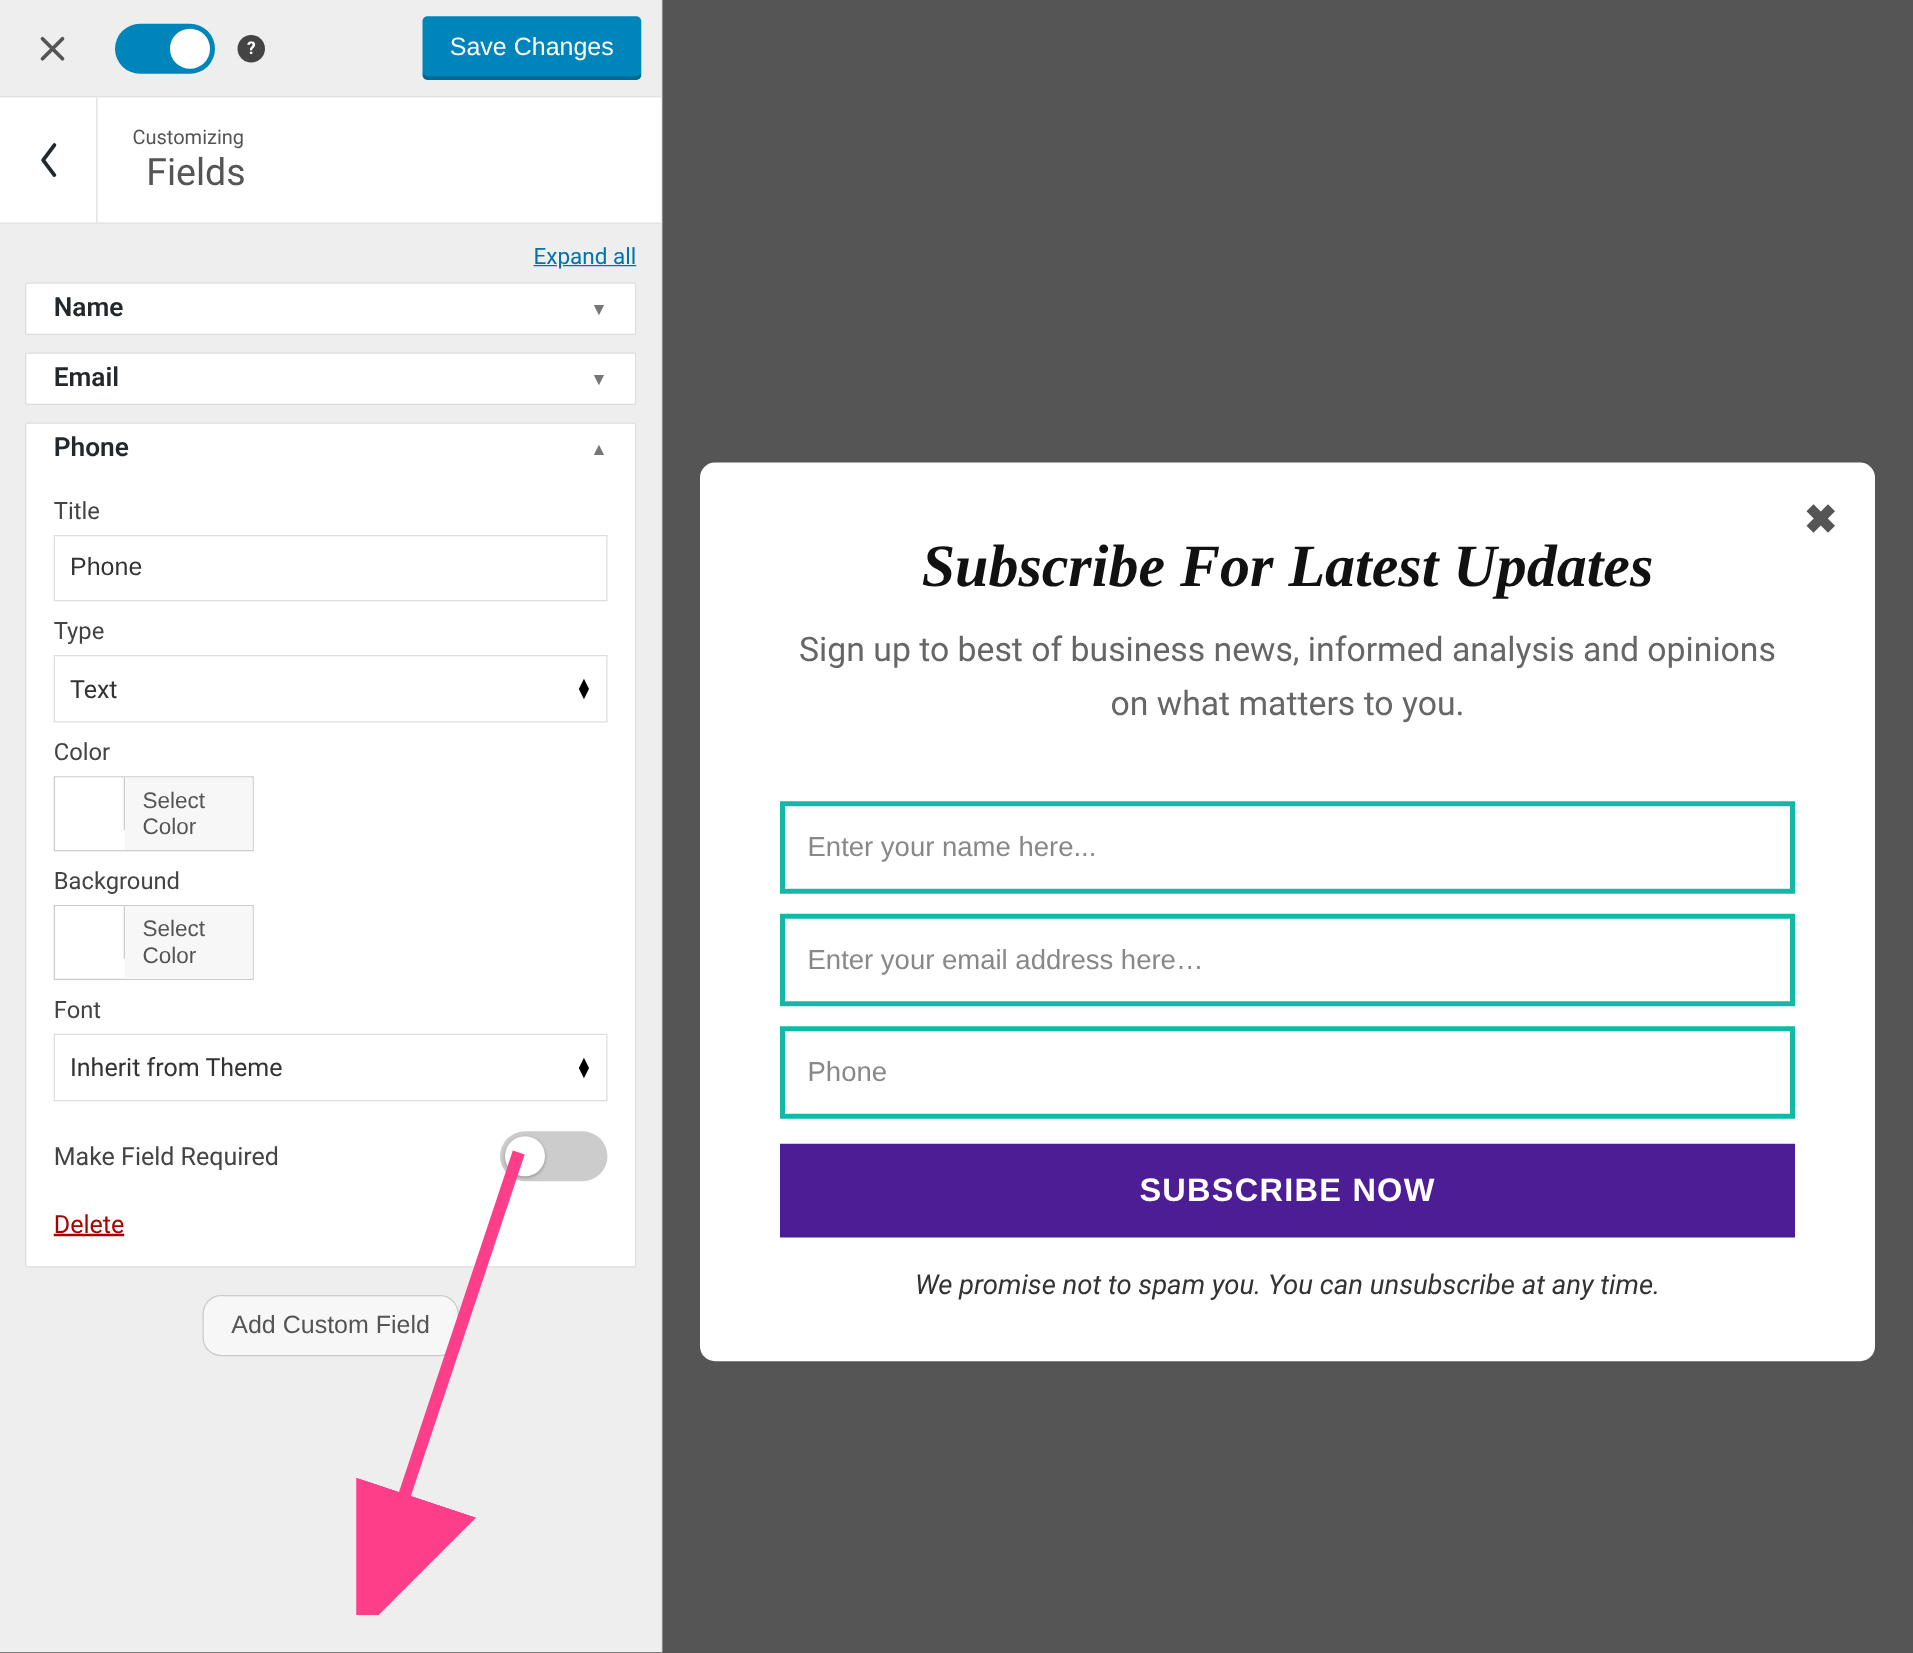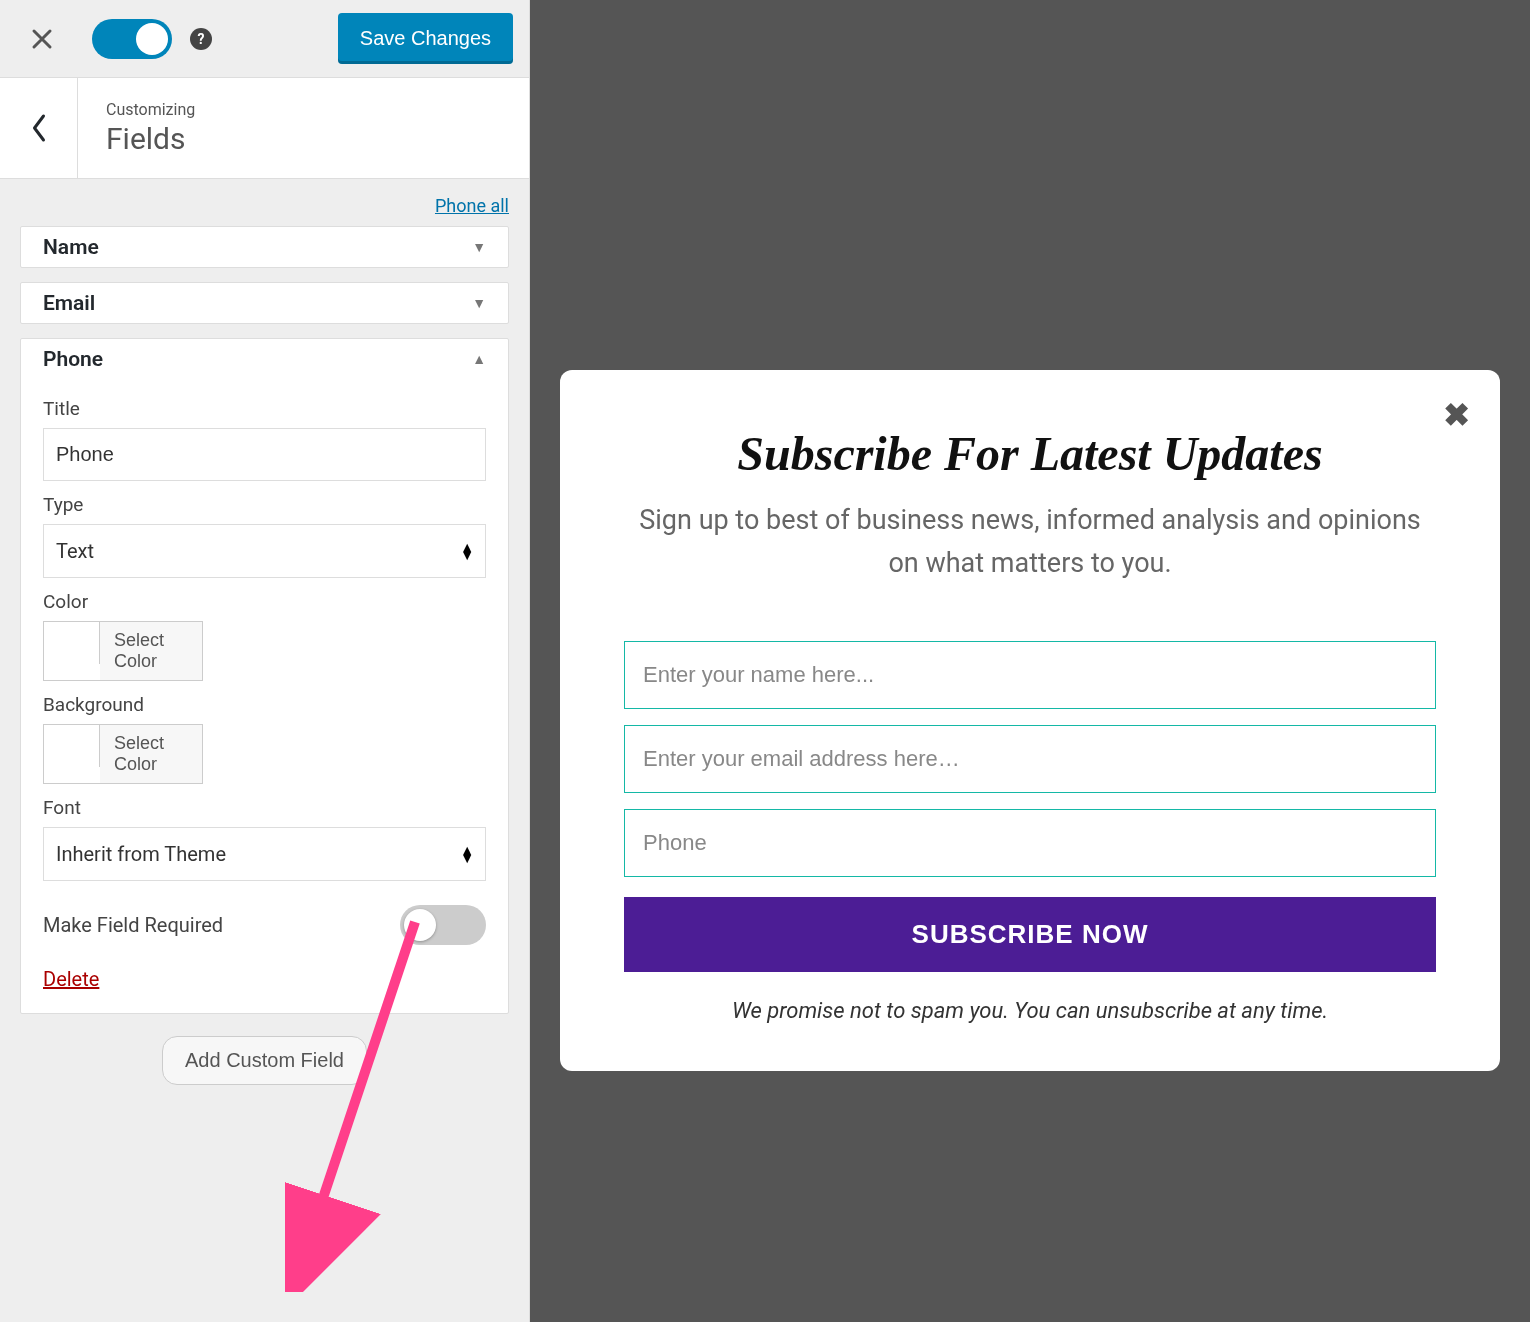--- a/index.html
+++ b/index.html
@@ -91,21 +91,21 @@
     width: 78px;
     display: flex; align-items:center; justify-content:center;
     border-right: 1px solid #ddd;
     cursor: pointer;
   }
   .back-btn svg { width: 18px; height: 32px; }
   .crumb-text {
     padding: 22px 28px;
   }
   .crumb-small { font-size: 16px; color: #555; }
-  .crumb-big { font-size: 30px; color: #555; margin-top: 2px; }
+  .crumb-big { font-size: 30px; color: #555; margin-top: 2px; margin-left: 11px; }
   .panel-scroll {
     padding: 16px 20px 40px;
     overflow: auto;
   }
   .expand-all {
     text-align: right;
     margin-bottom: 10px;
   }
   .expand-all a { color: #0073aa; font-size: 18px; text-decoration: underline; }
   .accordion {
@@ -178,21 +178,21 @@
     color:#111;
     margin-bottom: 18px;
     font-weight: 600;
   }
   .popup .sub {
     text-align:center; font-size: 27px; color:#666; line-height:1.6;
     margin-bottom: 56px;
   }
   .popup input[type=text] {
     width: 100%;
-    border:1px solid #14b8a6;
+    border:4px solid #14b8a6;
     padding: 20px 18px;
     font-size: 22px;
     margin-bottom: 16px;
     color:#333;
   }
   .popup input::placeholder { color:#888; }
   .sub-btn {
     width:100%; background:#4c1d95; color:#fff; border:none;
     padding: 22px; font-size: 26px; font-weight:600; letter-spacing:1px;
     cursor:pointer; margin-top: 4px;
@@ -221,21 +221,21 @@
         </svg>
     </div>
     <div class="crumb-text">
       <div class="crumb-small">Customizing</div>
       <div class="crumb-big">Fields</div>
     </div>
   </div>
 
   <div class="panel-scroll">
     <div class="expand-all">
-      <a href="#">Phone all</a>
+      <a href="#">Expand all</a>
     </div>
 
     <div class="accordion">
       <div class="acc-head">
         <span class="tlabel">Name</span>
         <span class="acc-caret">▼</span>
       </div>
     </div>
 
     <div class="accordion">

